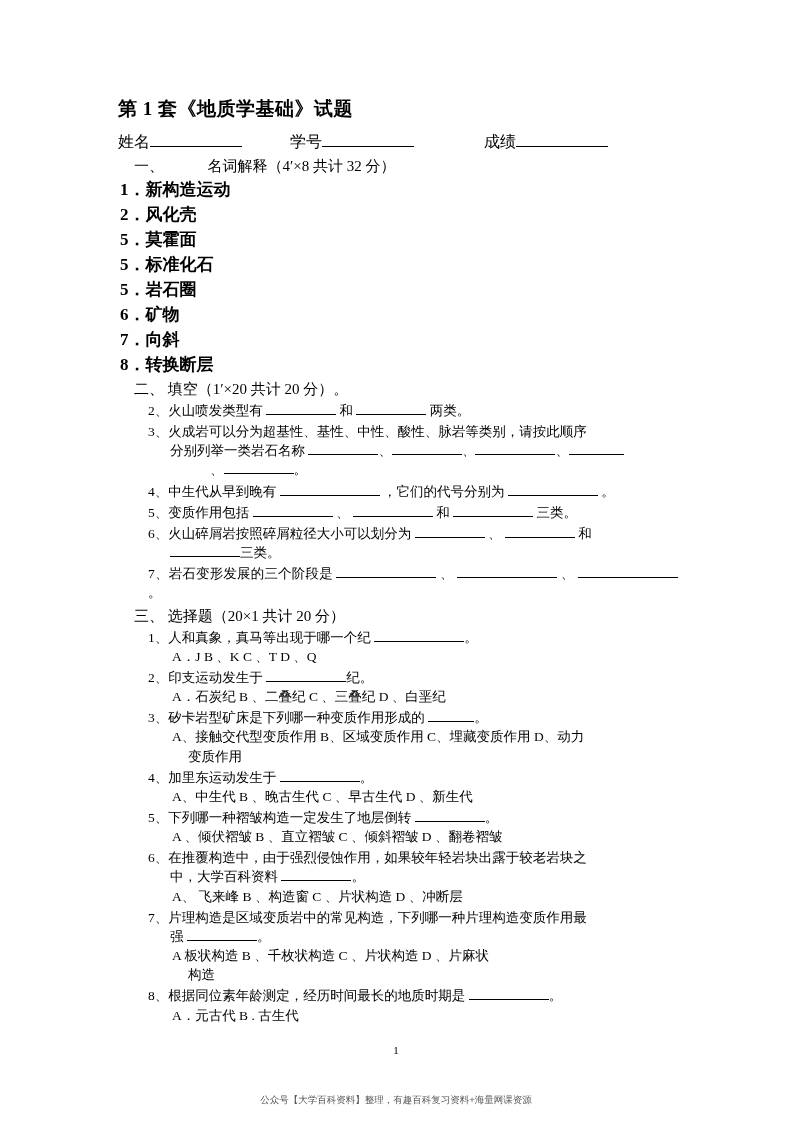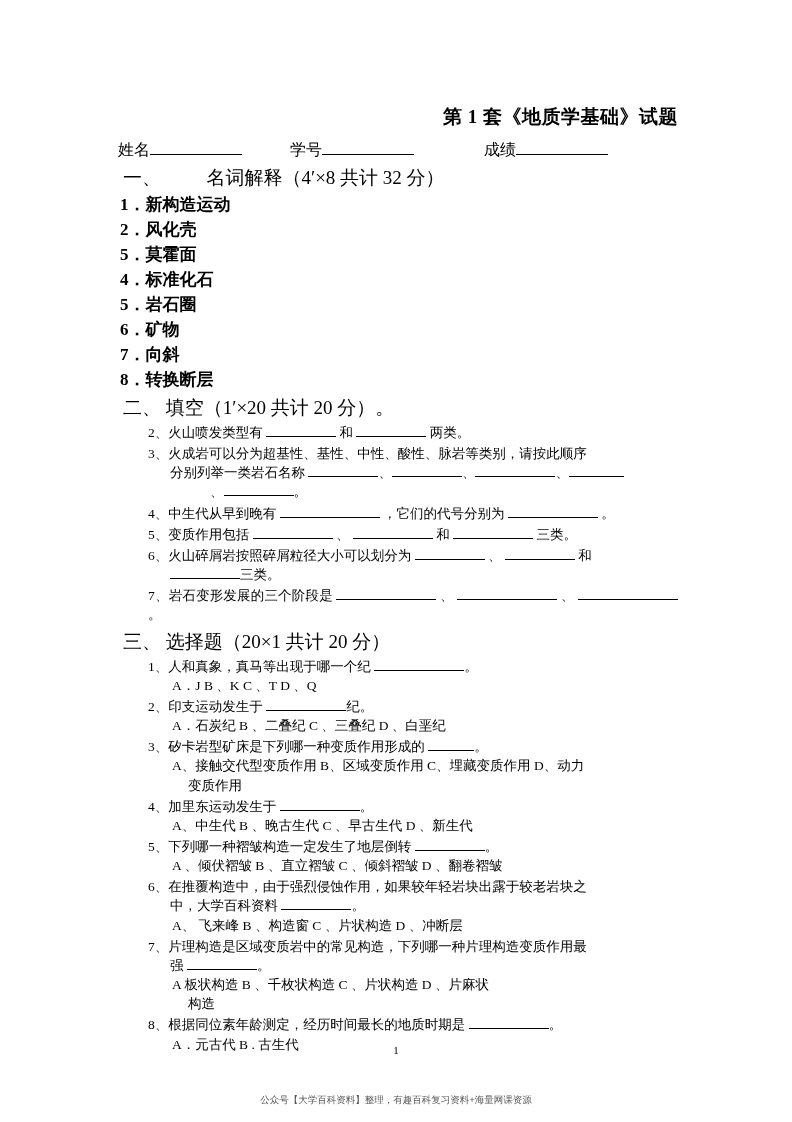--- a/index.html
+++ b/index.html
@@ -22,25 +22,25 @@
     height: 1122px;
     box-sizing: border-box;
   }
   .content {
     position: absolute;
     left: 118px;
     top: 96px;
     width: 560px;
   }
   .doc-title {
-    text-align: right;
+    text-align: left;
     font-size: 19px;
     font-weight: bold;
     letter-spacing: 0.5px;
-    margin: 8px 0 10px 0;
+    margin: 0 0 10px 0;
     font-family: "Liberation Serif", "DejaVu Serif", serif;
   }
   .idline {
     font-size: 16px;
     margin: 0 0 4px 0;
     display: flex;
     align-items: baseline;
   }
   .idline .lbl { white-space: nowrap; }
   .idline .blank {
@@ -48,22 +48,22 @@
     border-bottom: 1px solid #000;
     height: 13px;
   }
   .b-name { width: 92px; }
   .b-num  { width: 92px; }
   .b-score{ width: 92px; }
   .sp1 { width: 48px; display:inline-block; }
   .sp2 { width: 70px; display:inline-block; }
 
   .sec-head {
-    font-size: 19px;
-    margin: 4px 0 2px 5px;
+    font-size: 15px;
+    margin: 4px 0 2px 16px;
     font-weight: normal;
   }
   .sec-head .pad { display:inline-block; width:36px; }
 
   .term-item {
     font-size: 17px;
     font-weight: bold;
     margin: 0 0 2px 0;
     padding-left: 2px;
   }
@@ -139,21 +139,21 @@
 
     <div class="sec-head">
       <span>一、</span>
       <span class="pad"></span>
       <span>名词解释（4′×8 共计 32 分）</span>
     </div>
 
     <div class="term-item">1．新构造运动</div>
     <div class="term-item">2．风化壳</div>
     <div class="term-item">5．莫霍面</div>
-    <div class="term-item">4．标准化石</div>
+    <div class="term-item">5．标准化石</div>
     <div class="term-item">5．岩石圈</div>
     <div class="term-item">6．矿物</div>
     <div class="term-item">7．向斜</div>
     <div class="term-item">8．转换断层</div>
 
     <div class="sec-head">
       <span>二、</span>
       <span>填空（1′×20 共计 20 分）。</span>
     </div>
 

